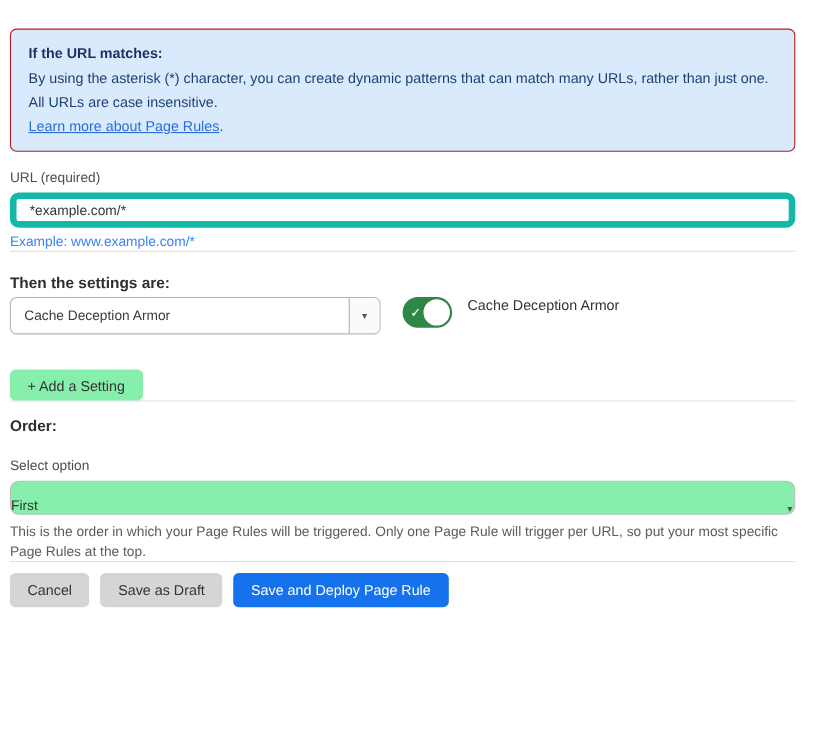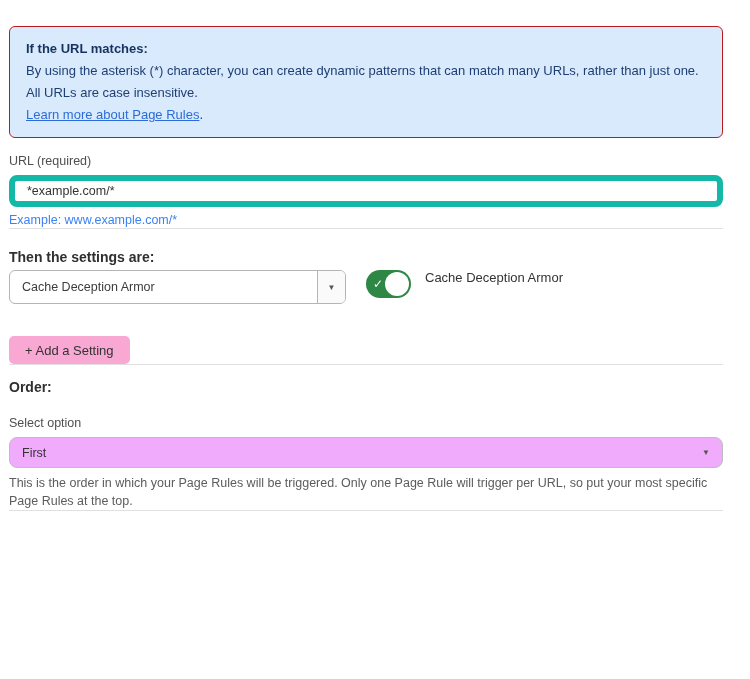--- a/index.html
+++ b/index.html
@@ -106,31 +106,31 @@
 
   
   .btn {
     display: inline-flex; align-items: center; justify-content: center;
     height: 31px; padding: 0 16px;
     border: none; border-radius: 5px;
     font-family: "Liberation Sans", "DejaVu Sans", sans-serif;
     font-size: 13px; color: #333;
     background: #d5d5d5; cursor: pointer;
   }
-  .btn-add { margin-top: 32px; height: 28px; background: #f9a8d4; font-size: 13px; }
+  .btn-add { margin-top: 32px; height: 28px; background: #86efac; font-size: 13px; }
   .btn-primary { background: #1672ec; color: #fff; }
 
   
   .order-select {
     margin-top: 6px;
     width: 100%; height: 31px;
     border: 1px solid #bdbdbd; border-radius: 8px;
-    background: #f0abfc;
-    display: flex; align-items: center;
-    padding: 0 12px;
+    background: #86efac;
+    display: flex; align-items: flex-end;
+    padding: 0 0;
     font-size: 12.5px; color: #333;
     cursor: pointer;
   }
   .order-select .os-value { flex: 1; }
 
   .order-helper {
     margin-top: 6px; font-size: 12.5px; line-height: 18px; color: #5c5c5c;
     max-width: 700px;
   }
 
@@ -182,14 +182,19 @@
 
   <div class="order-select">
     <span class="os-value">First</span>
     <span class="dd-arrow-glyph">▼</span>
   </div>
 
   <div class="order-helper">This is the order in which your Page Rules will be triggered. Only one Page Rule will trigger per URL, so put your most specific Page Rules at the top.</div>
 
   <hr class="divider hr-3">
 
+  <div class="footer-actions">
+    <button class="btn">Cancel</button>
+    <button class="btn">Save as Draft</button>
+    <button class="btn btn-primary">Save and Deploy Page Rule</button>
+  </div>
 
 </div>
 
 </body></html>

